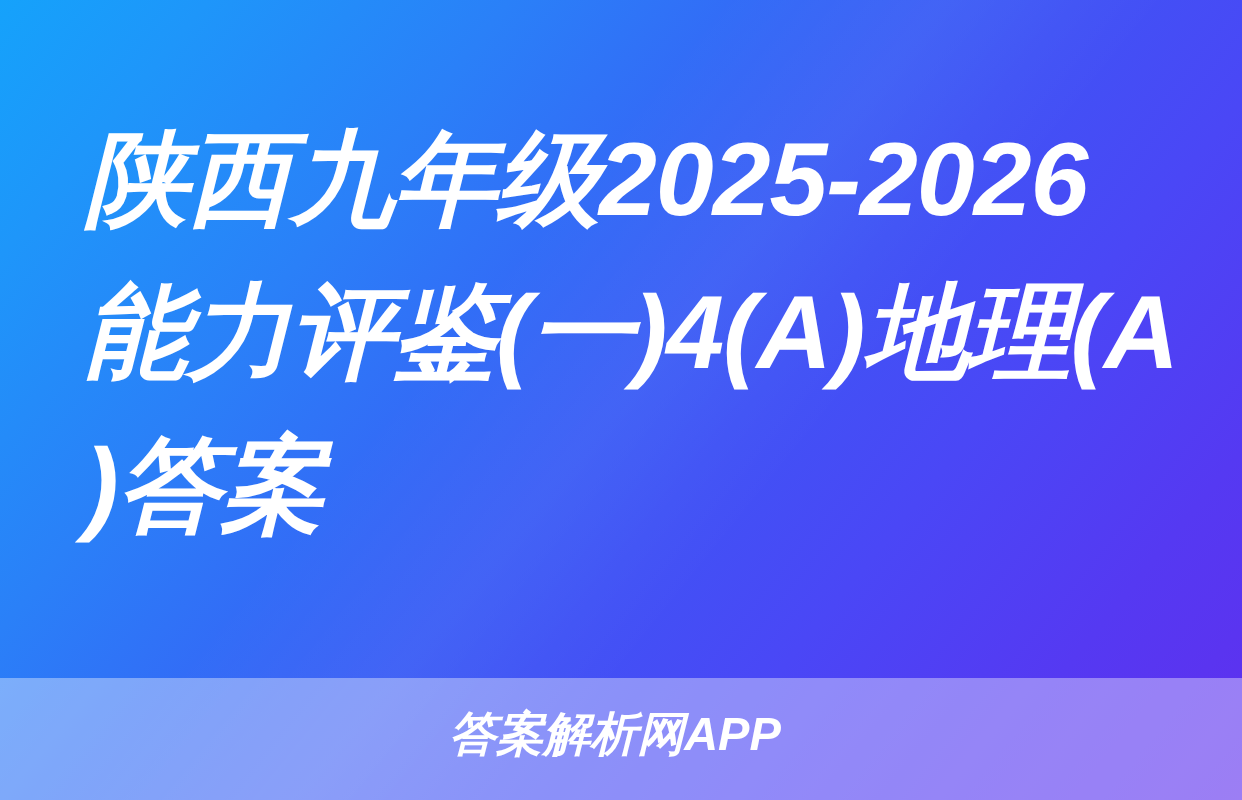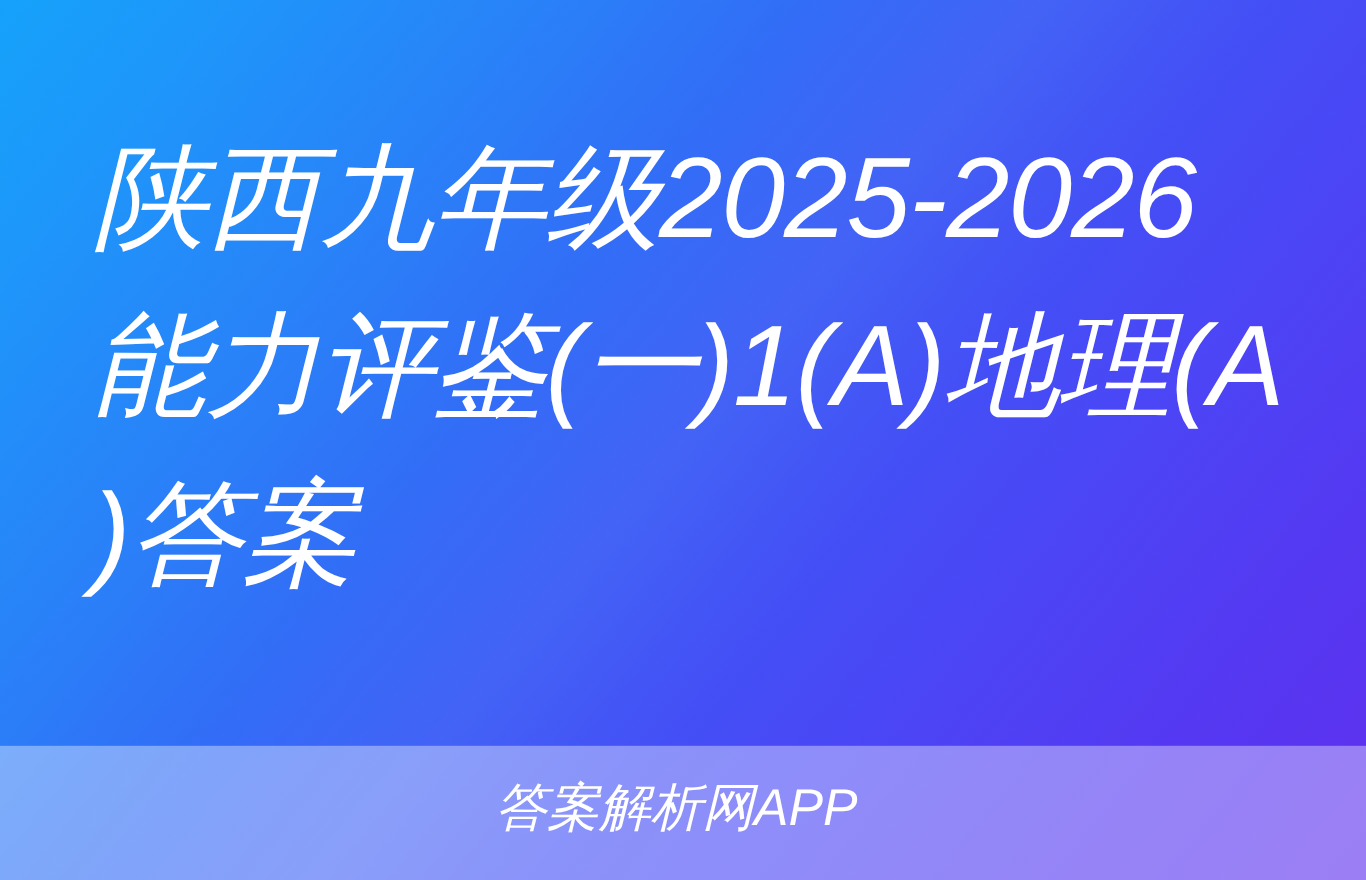--- a/index.html
+++ b/index.html
@@ -47,21 +47,21 @@
     position: absolute;
     left: 84px;
     top: 104px;
     width: 1090px;
   }
 
   .title-line {
     color: #ffffff;
     font-size: 104px;
     line-height: 153px;
-    font-weight: 400;
+    font-weight: 700;
     font-style: italic;
     letter-spacing: -1px;
     white-space: nowrap;
     text-rendering: geometricPrecision;
   }
 
   
   #footer-band {
     position: absolute;
     left: 0;
@@ -73,36 +73,36 @@
 
   #footer-brand {
     position: absolute;
     left: 0;
     right: 12px;
     top: 706px;
     text-align: center;
     color: #ffffff;
     font-size: 47px;
     line-height: 56px;
-    font-weight: 400;
+    font-weight: 700;
     font-style: italic;
     letter-spacing: 0px;
     white-space: nowrap;
   }
 </style>
 </head>
 <body>
 
 <div id="poster">
 
   <div id="bg-gradient"></div>
   <div id="bg-sheen"></div>
 
   <div id="title-block">
     <div class="title-line">陕西九年级2025-2026</div>
-    <div class="title-line">能力评鉴(一)1(A)地理(A</div>
+    <div class="title-line">能力评鉴(一)4(A)地理(A</div>
     <div class="title-line">)答案</div>
   </div>
 
   <div id="footer-band"></div>
   <div id="footer-brand">答案解析网APP</div>
 
 </div>
 
 </body></html>

